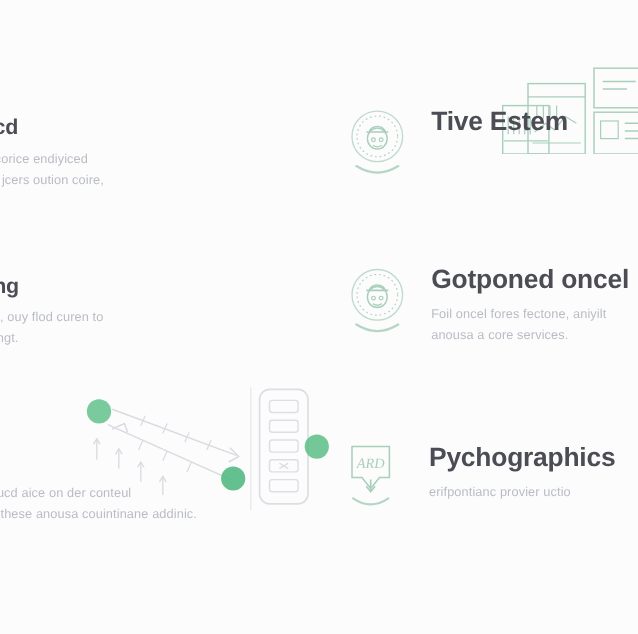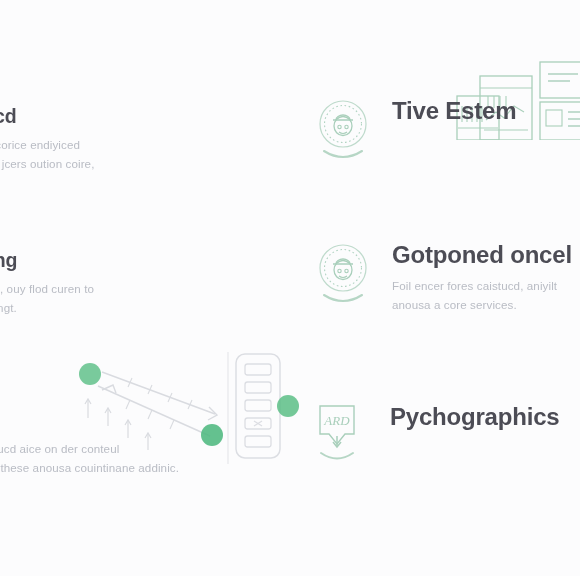--- a/index.html
+++ b/index.html
@@ -213,36 +213,37 @@
         <path d="M24 24 a7 5 0 0 1 14 0" stroke-width="1.4"></path>
         <circle cx="27.5" cy="31" r="1.7" stroke-width="1.1"></circle>
         <circle cx="34.5" cy="31" r="1.7" stroke-width="1.1"></circle>
         <path d="M27 36 q4 3 8 0" stroke-width="1.2"></path>
         <path d="M12 55 q19 12 38 0" stroke-width="2.1" stroke-linecap="round" opacity="0.85"></path>
       </svg>
     </div>
     <div class="txt">
       <p class="ftitle">Gotponed oncel</p>
       <p class="fbody">
-        <span>Foil encer fores caistucd, aniyilt</span>
+        <span>Foil oncel fores fectone, aniyilt</span>
         <span>anousa a core services.</span>
       </p>
     </div>
   </div>
 
   <div class="item right-col" id="item-r3">
     <div class="ard">
       <svg width="58" height="64" viewBox="0 0 58 64" fill="none" stroke="#a9cfbb">
         <path d="M8 4 h34 v28 h-9 l-8 10 -8 -10 h-9 z" stroke-width="1.4"></path>
         <text x="25" y="23" fill="#a9cfbb" stroke="none" font-family="'Liberation Serif', serif" font-size="13" text-anchor="middle">ARD</text>
         <path d="M25 34 v10" stroke-width="1.5"></path>
         <polyline points="21,40 25,45 29,40" stroke-width="1.5" fill="none"></polyline>
         <path d="M9 51 q16 11 32 0" stroke-width="2" stroke-linecap="round" opacity="0.85"></path>
       </svg>
     </div>
     <div class="txt">
       <p class="ftitle">Pychographics</p>
       <p class="fbody">
+        <span>erifpontianc provier uctio</span>
       </p>
     </div>
   </div>
 
 </div>
 
 </body></html>

